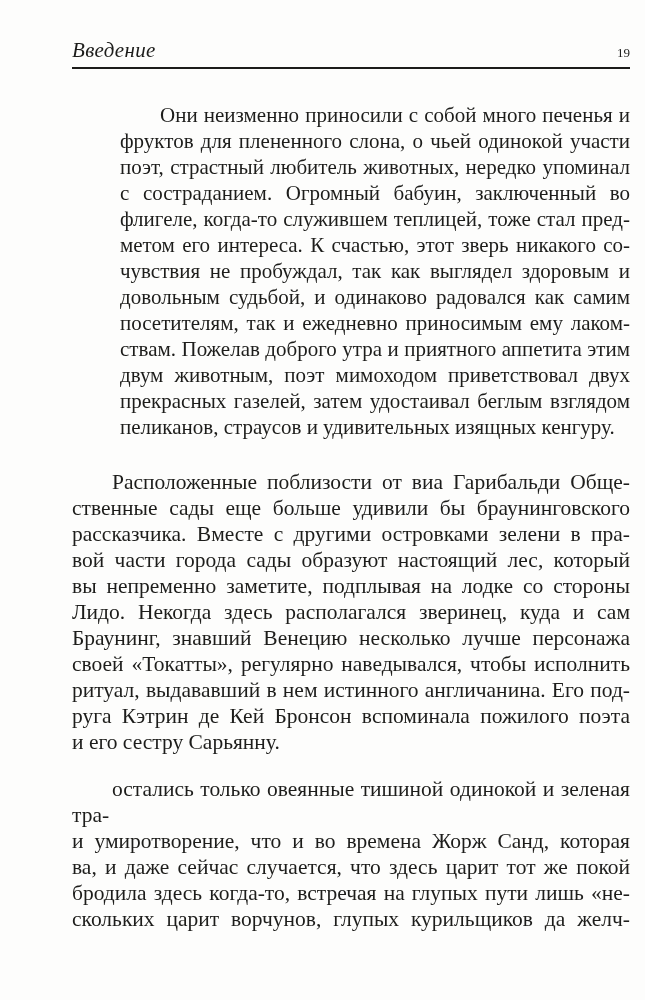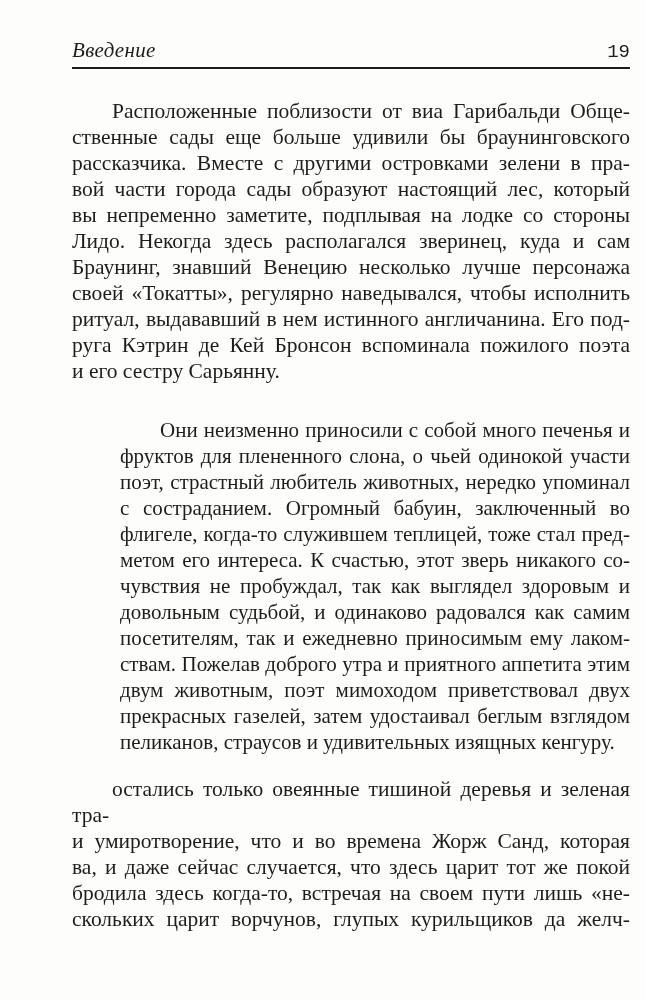--- a/index.html
+++ b/index.html
@@ -24,22 +24,21 @@
     display: flex;
     justify-content: space-between;
     align-items: baseline;
   }
   .head-title {
     font-style: italic;
     font-size: 21px;
     letter-spacing: 0.3px;
   }
   .head-num {
-    font-size: 19px;
-    font-family: Liberation Mono, monospace;
+    font-size: 13px;
   }
   .head-rule {
     height: 2px;
     background: var(--rule);
     margin-top: 4px;
   }
   .para {
     font-size: 21.5px;
     line-height: 26px;
   }
@@ -61,50 +60,50 @@
 </head>
 <body>
 
 <div class="page">
   <div class="running-head">
     <span class="head-title">Введение</span>
     <span class="head-num">19</span>
   </div>
   <div class="head-rule"></div>
 
-  <div class="para p1">
-      <div class="line">Расположенные поблизости от виа Гарибальди Обще-</div>
-      <div class="line">ственные сады еще больше удивили бы браунинговского</div>
-      <div class="line">рассказчика. Вместе с другими островками зелени в пра-</div>
-      <div class="line">вой части города сады образуют настоящий лес, который</div>
-      <div class="line">вы непременно заметите, подплывая на лодке со стороны</div>
-      <div class="line">Лидо. Некогда здесь располагался зверинец, куда и сам</div>
-      <div class="line">Браунинг, знавший Венецию несколько лучше персонажа</div>
-      <div class="line">своей «Токатты», регулярно наведывался, чтобы исполнить</div>
-      <div class="line">ритуал, выдававший в нем истинного англичанина. Его под-</div>
-      <div class="line">руга Кэтрин де Кей Бронсон вспоминала пожилого поэта</div>
-      <div class="line last">и его сестру Сарьянну.</div>
-    </div>
-
   <div class="para quote-para">
       <div class="line">Они неизменно приносили с собой много печенья и</div>
       <div class="line">фруктов для плененного слона, о чьей одинокой участи</div>
       <div class="line">поэт, страстный любитель животных, нередко упоминал</div>
       <div class="line">с состраданием. Огромный бабуин, заключенный во</div>
       <div class="line">флигеле, когда-то служившем теплицей, тоже стал пред-</div>
       <div class="line">метом его интереса. К счастью, этот зверь никакого со-</div>
       <div class="line">чувствия не пробуждал, так как выглядел здоровым и</div>
       <div class="line">довольным судьбой, и одинаково радовался как самим</div>
       <div class="line">посетителям, так и ежедневно приносимым ему лаком-</div>
       <div class="line">ствам. Пожелав доброго утра и приятного аппетита этим</div>
       <div class="line">двум животным, поэт мимоходом приветствовал двух</div>
       <div class="line">прекрасных газелей, затем удостаивал беглым взглядом</div>
       <div class="line last">пеликанов, страусов и удивительных изящных кенгуру.</div>
     </div>
 
+  <div class="para p1">
+      <div class="line">Расположенные поблизости от виа Гарибальди Обще-</div>
+      <div class="line">ственные сады еще больше удивили бы браунинговского</div>
+      <div class="line">рассказчика. Вместе с другими островками зелени в пра-</div>
+      <div class="line">вой части города сады образуют настоящий лес, который</div>
+      <div class="line">вы непременно заметите, подплывая на лодке со стороны</div>
+      <div class="line">Лидо. Некогда здесь располагался зверинец, куда и сам</div>
+      <div class="line">Браунинг, знавший Венецию несколько лучше персонажа</div>
+      <div class="line">своей «Токатты», регулярно наведывался, чтобы исполнить</div>
+      <div class="line">ритуал, выдававший в нем истинного англичанина. Его под-</div>
+      <div class="line">руга Кэтрин де Кей Бронсон вспоминала пожилого поэта</div>
+      <div class="line last">и его сестру Сарьянну.</div>
+    </div>
+
   <div class="para p3">
-      <div class="line">остались только овеянные тишиной деревья и зеленая тра-</div>
+      <div class="line">остались только овеянные тишиной одинокой и зеленая тра-</div>
       <div class="line">и умиротворение, что и во времена Жорж Санд, которая</div>
       <div class="line">ва, и даже сейчас случается, что здесь царит тот же покой</div>
-      <div class="line">бродила здесь когда-то, встречая на своем пути лишь «не-</div>
+      <div class="line">бродила здесь когда-то, встречая на глупых пути лишь «не-</div>
       <div class="line">скольких царит ворчунов, глупых курильщиков да желч-</div>
     </div>
 </div>
 
 </body></html>

